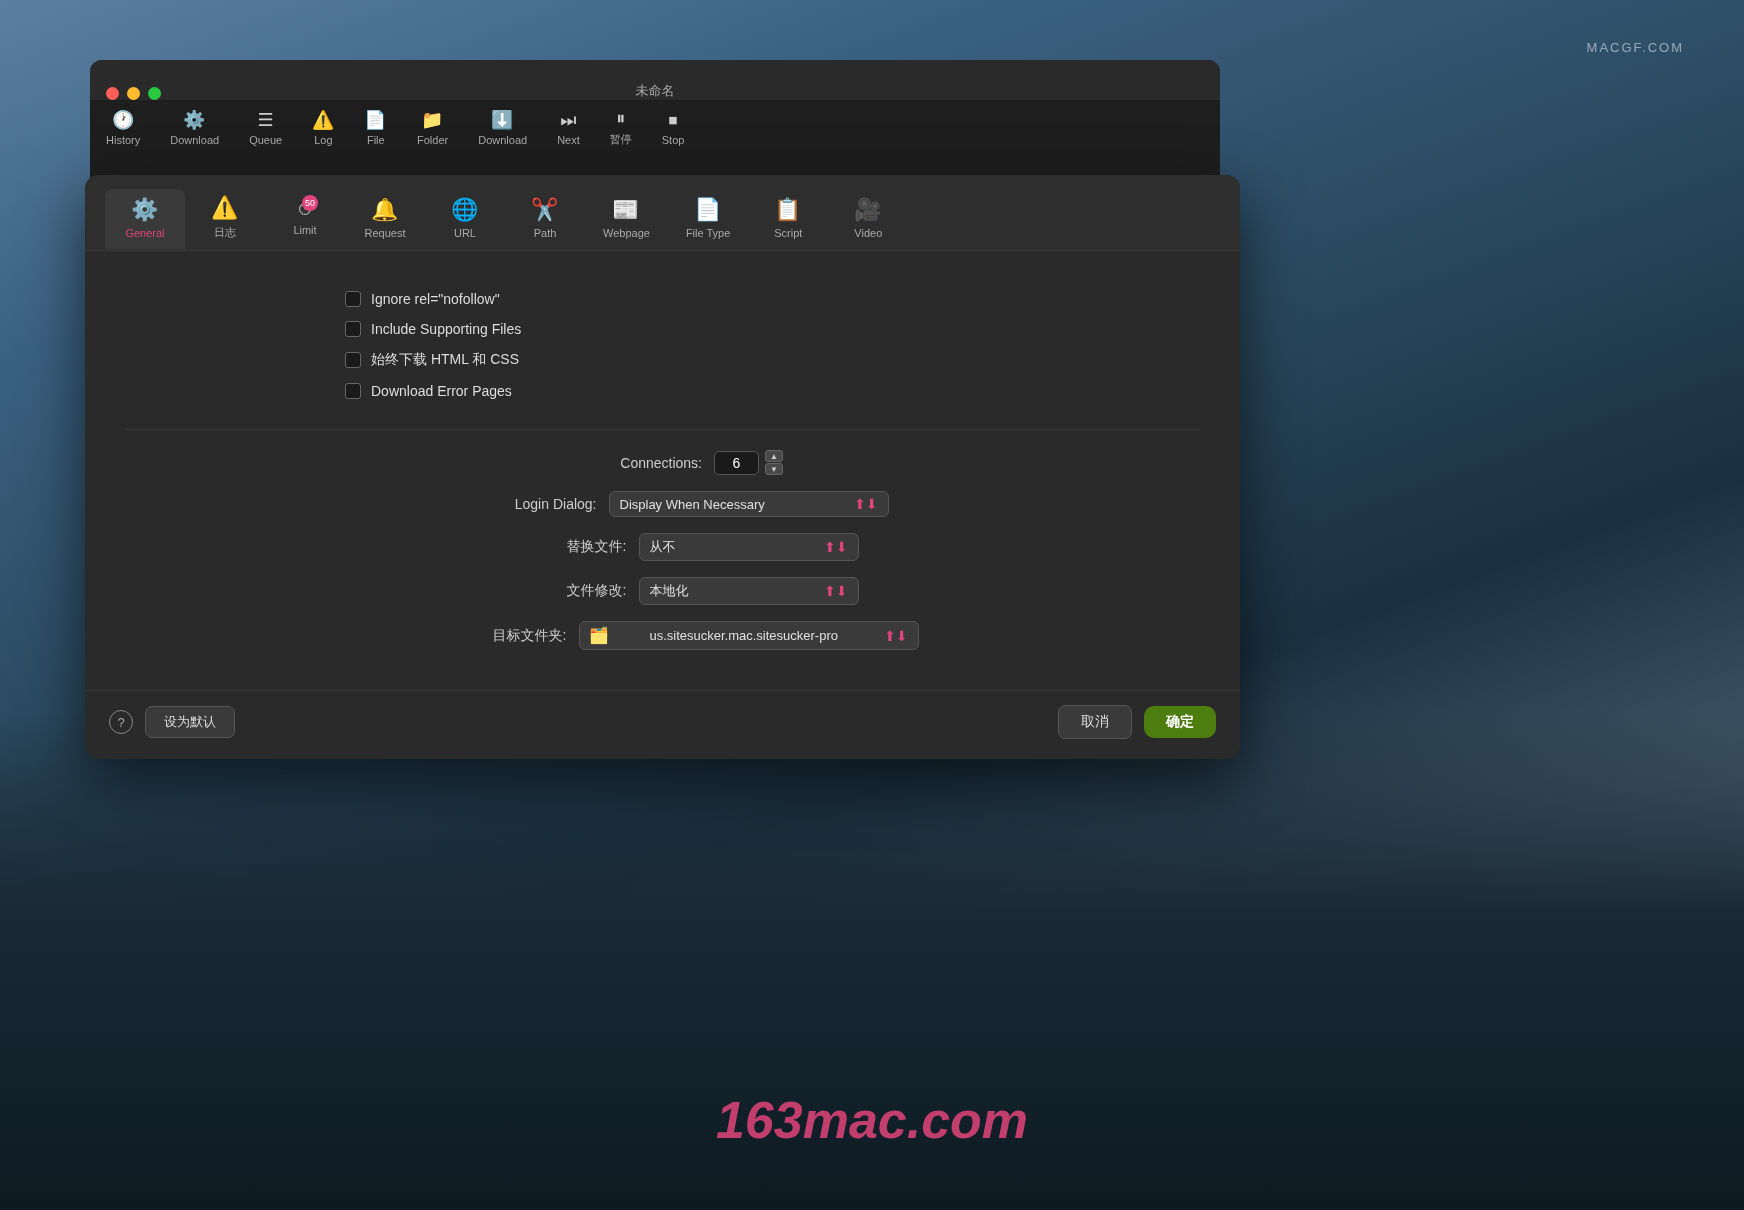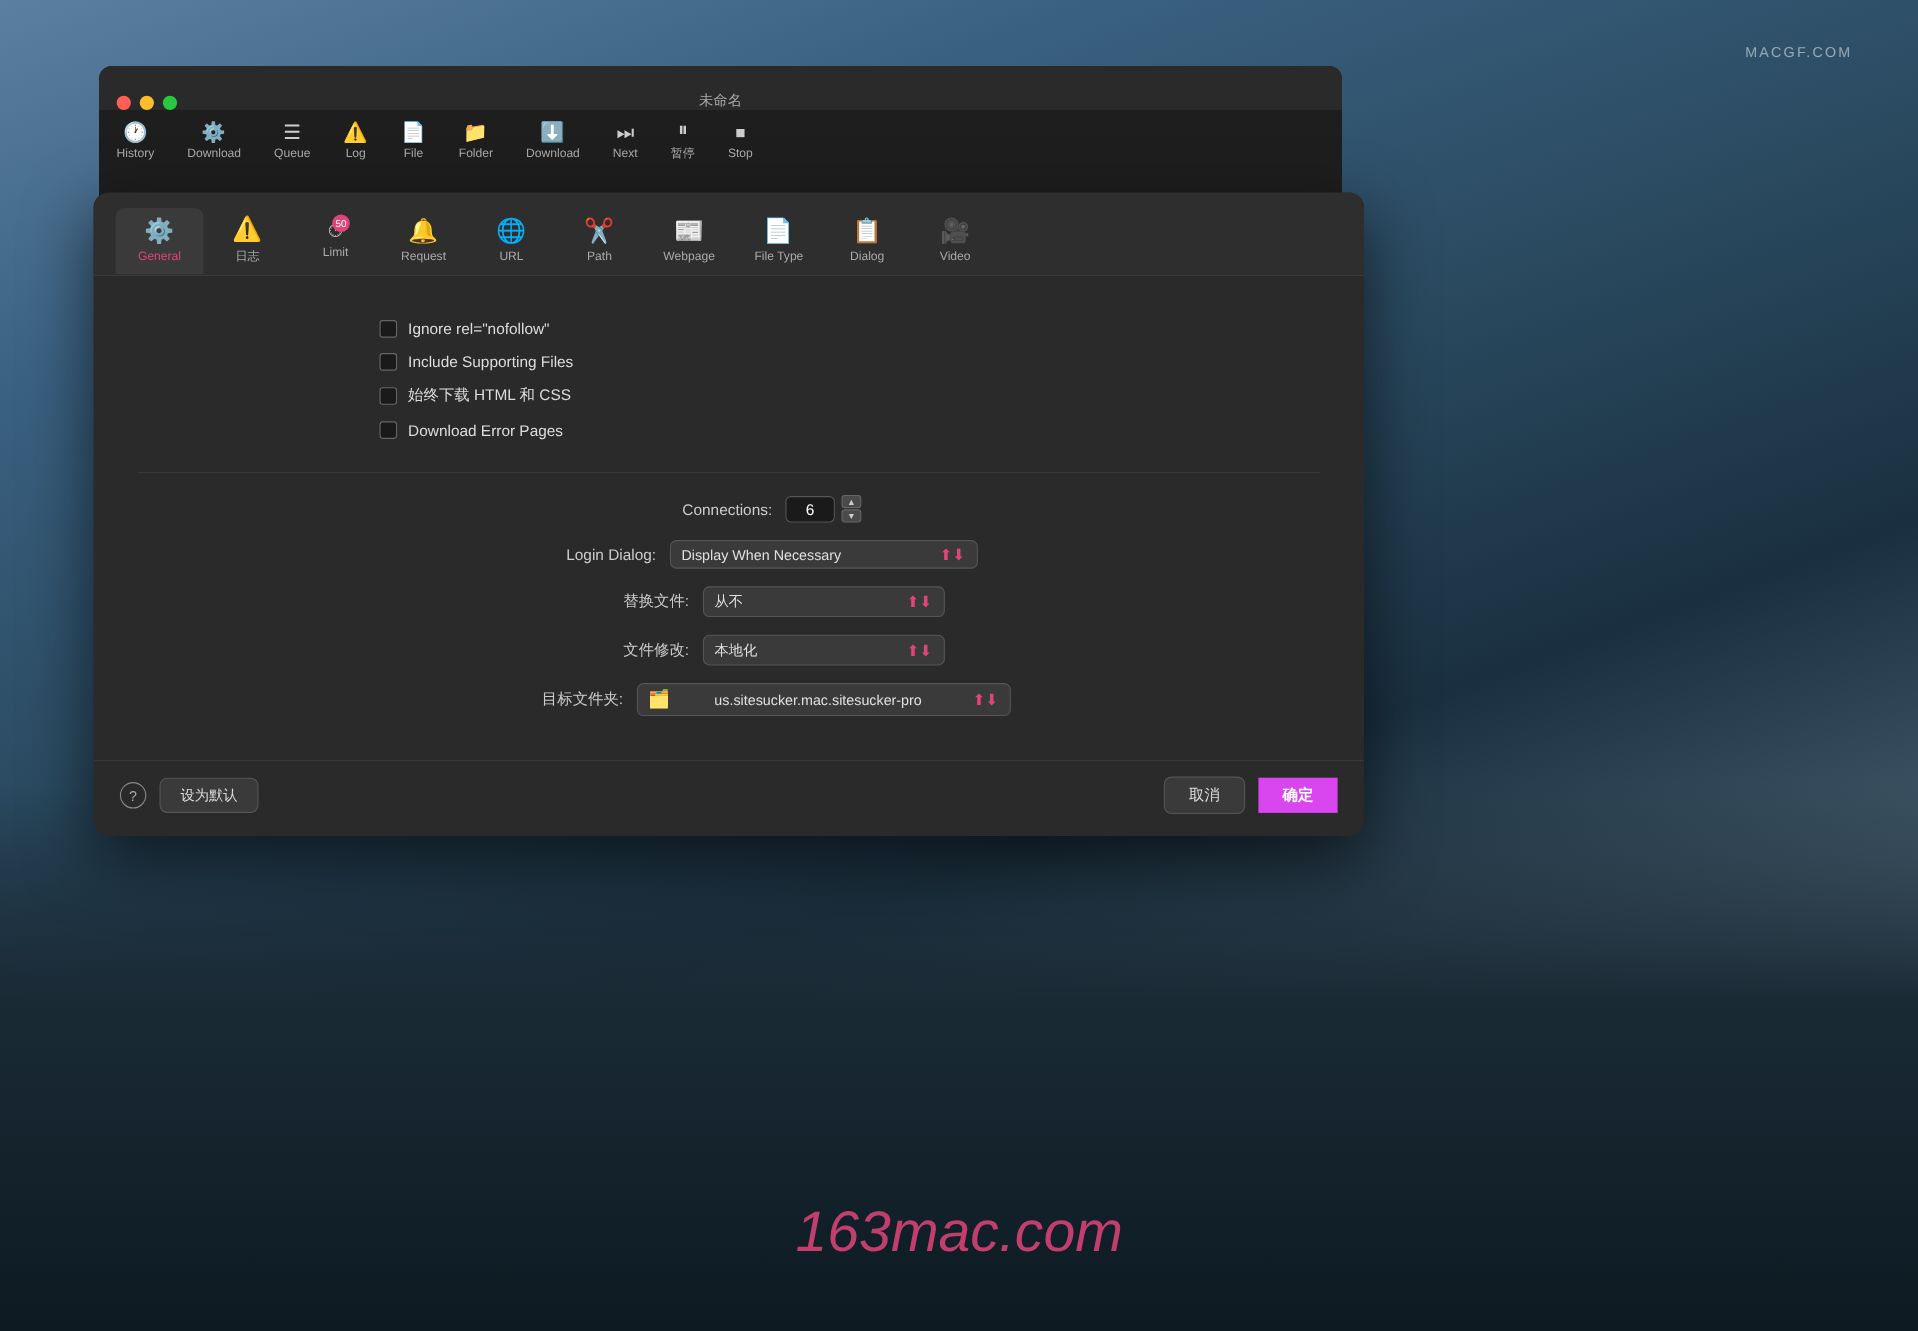--- a/index.html
+++ b/index.html
@@ -42,21 +42,21 @@
       z-index: 10;
     }
 
     .watermark-bottom {
       position: absolute;
       bottom: 60px;
       left: 50%;
       transform: translateX(-50%);
       color: #e0447a;
       font-size: 52px;
-      font-weight: 400;
+      font-weight: 700;
       font-style: italic;
       z-index: 10;
       opacity: 0.85;
     }
 
     
     .bg-window {
       position: absolute;
       top: 60px;
       left: 90px;
@@ -379,23 +379,23 @@
       background: #3a3a3a;
       border: 1px solid #555;
       border-radius: 7px;
       color: #ddd;
       font-size: 14px;
       padding: 7px 22px;
       cursor: pointer;
     }
 
     .confirm-btn {
-      background: #d946ef;
+      background: #4d7c0f;
       border: none;
-      border-radius: 0;
+      border-radius: 10px;
       color: #fff;
       font-size: 14px;
       font-weight: 600;
       padding: 7px 22px;
       cursor: pointer;
     }
 
     
     .badge {
       position: absolute;
@@ -521,21 +521,21 @@
       <span class="toolbar-item-label">Webpage</span>
     </div>
 
     <div class="toolbar-item">
       <span class="toolbar-item-icon">📄</span>
       <span class="toolbar-item-label">File Type</span>
     </div>
 
     <div class="toolbar-item">
       <span class="toolbar-item-icon">📋</span>
-      <span class="toolbar-item-label">Dialog</span>
+      <span class="toolbar-item-label">Script</span>
     </div>
 
     <div class="toolbar-item">
       <span class="toolbar-item-icon">🎥</span>
       <span class="toolbar-item-label">Video</span>
     </div>
 
   </div>
 
   <div class="dialog-content">

